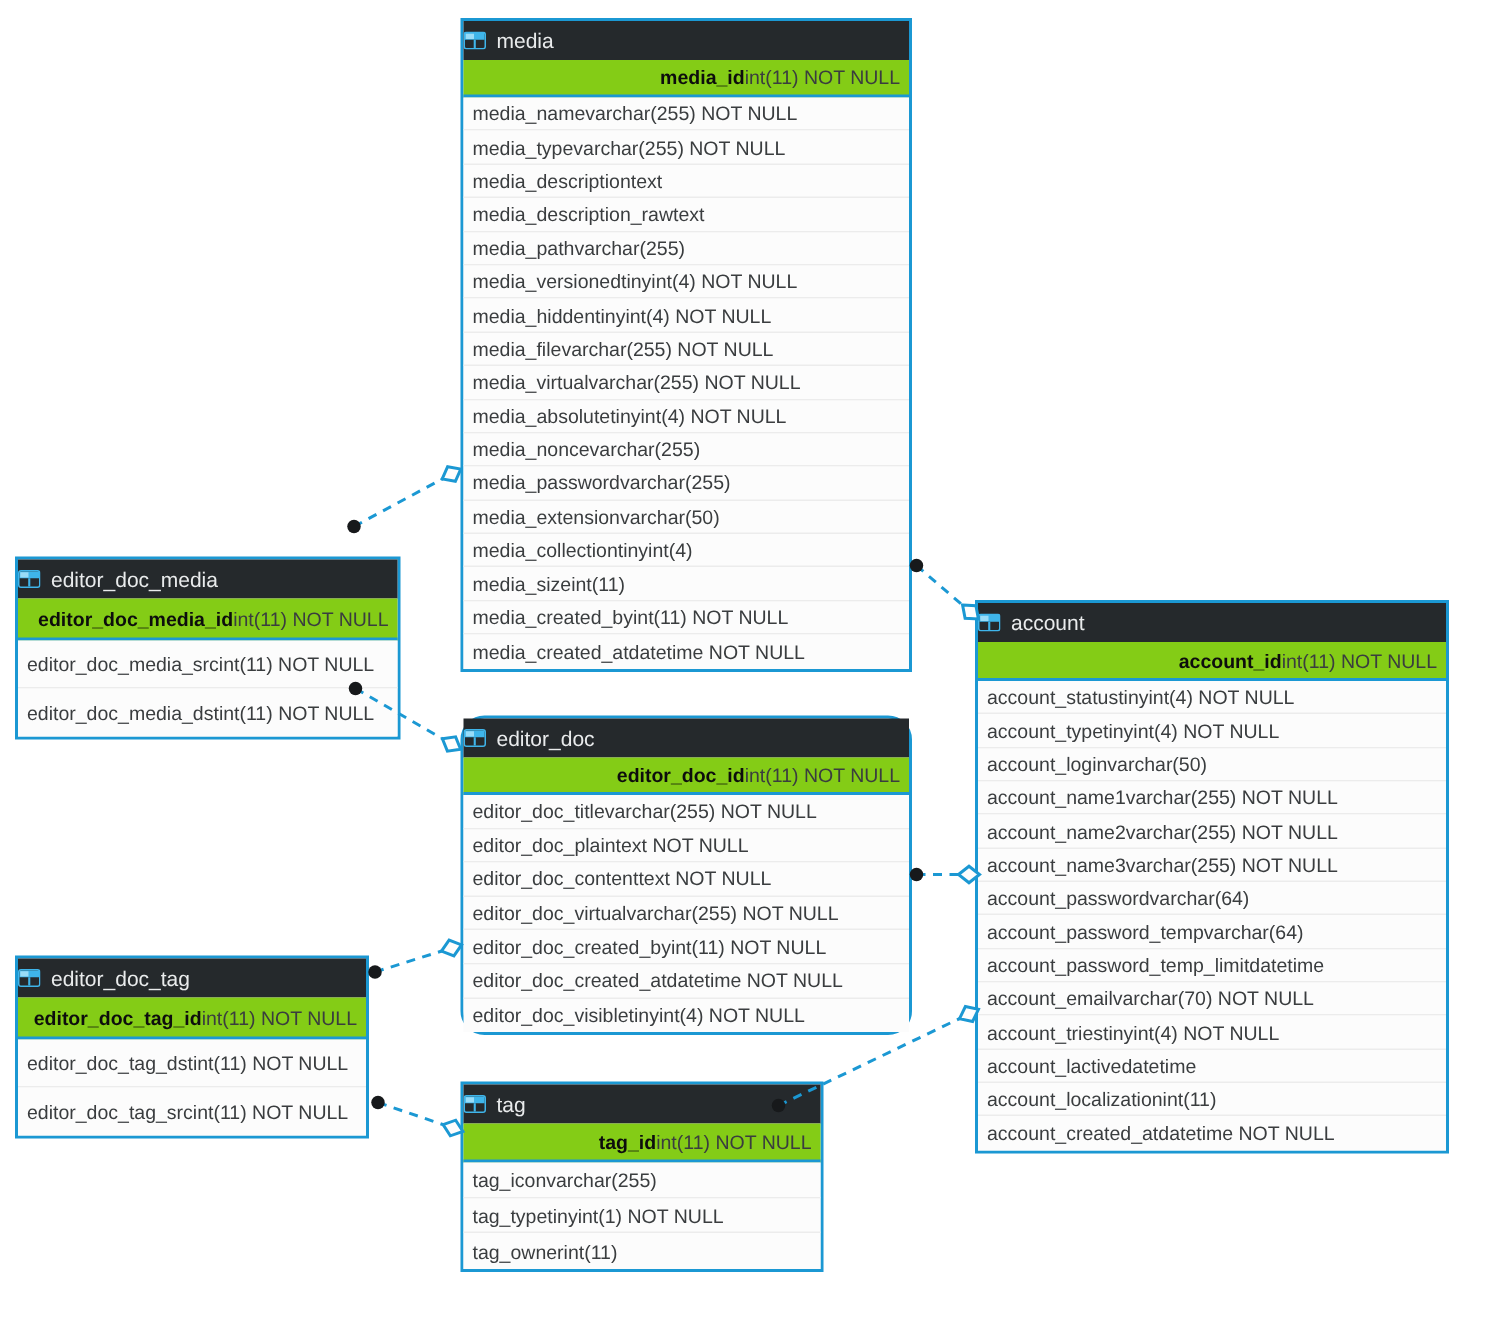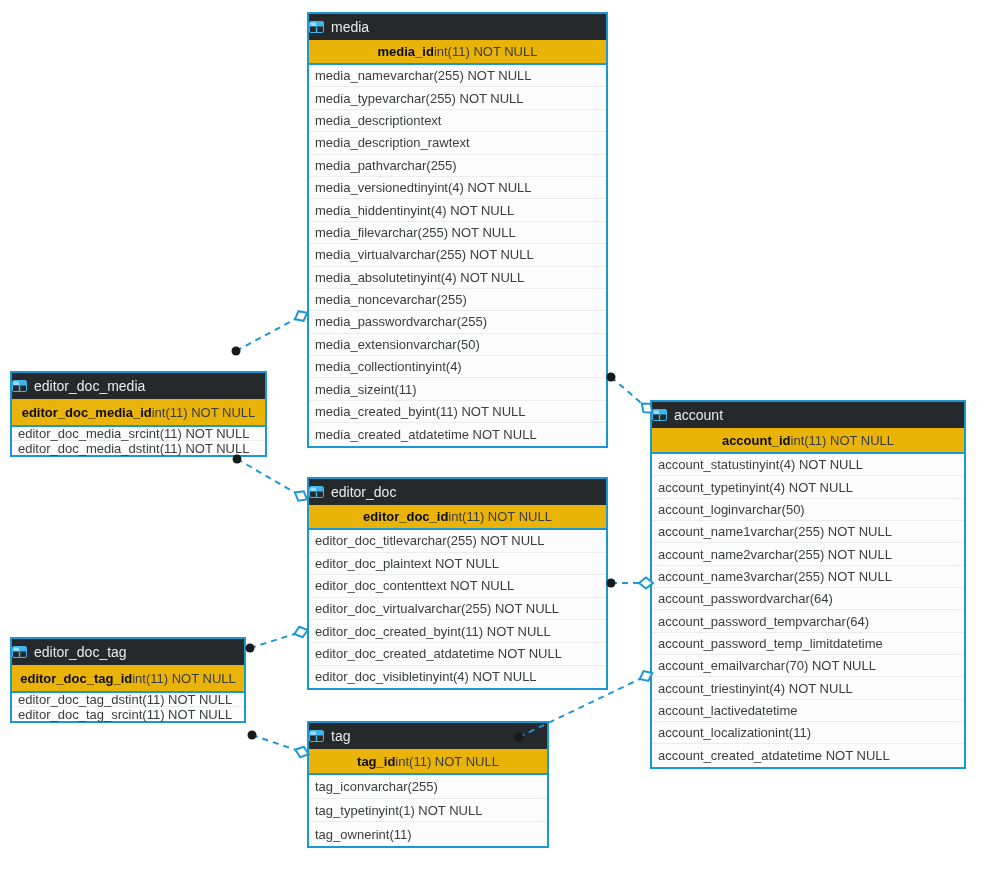--- a/index.html
+++ b/index.html
@@ -10,43 +10,43 @@
   .erd-table{
     position:absolute;border:2px solid #1b98d3;background:#fbfbfb;
     box-sizing:border-box;z-index:2;
   }
   .thead{
     background:#25292c;color:#e9ebec;height:26px;display:flex;
     align-items:center;justify-content:flex-start;gap:7px;font-size:14px;
   }
   .ticon{display:flex;align-items:center;}
   .pkrow{
-    display:flex;align-items:center;justify-content:center;
-    padding:0 6px;border-bottom:2px solid #1b98d3;background:#eab308;
+    display:flex;align-items:center;justify-content:flex-end;
+    padding:0 6px;border-bottom:2px solid #1b98d3;background:#84cc16;
     white-space:nowrap;
   }
   .pkname{font-weight:bold;color:#0d0d0d;font-size:13px;}
   .row{
     display:flex;align-items:center;
     padding:0 6px;border-bottom:1px solid #ececec;box-sizing:border-box;
     white-space:nowrap;background:#fcfcfc;
   }
   .row:last-child{border-bottom:none;}
   .fname{font-size:13px;color:#3a3d3f;}
   .ftype{font-size:13px;color:#3a3d3f;text-align:right;}
   
   .t-media .row{height:22.4px}      .t-media .pkrow{height:23px}
   .t-editor_doc .row{height:22.6px} .t-editor_doc .pkrow{height:23px}
   .t-account .row{height:22.35px}   .t-account .pkrow{height:24px}
   .t-tag .row{height:23.7px}        .t-tag .pkrow{height:24px}
-  .t-small .row{height:14px}        .t-small .pkrow{height:26px}
+  .t-small .row{height:32px}        .t-small .pkrow{height:26px}
   
   .t-media{left:307px;top:12px;width:301px;}
   .t-editor_doc_media{left:10px;top:371px;width:257px;}
-  .t-editor_doc{left:307px;top:477px;width:301px;}
+  .t-editor_doc{left:307px;top:477px;width:301px;border-radius:16px;}
   .t-editor_doc_tag{left:10px;top:637px;width:236px;}
   .t-tag{left:307px;top:721px;width:242px;}
   .t-account{left:650px;top:400px;width:316px;}
   #connector-layer{
     position:absolute;left:0;top:0;width:1005px;height:879px;
     z-index:3;pointer-events:none;
   }
   #connector-layer .rel-line{stroke:#1b98d3;stroke-width:2;stroke-dasharray:6 5;fill:none;}
   #connector-layer .rel-dot{fill:#17191b;}
   #connector-layer .rel-diamond{fill:#fdfdfd;stroke:#1b98d3;stroke-width:2;}

